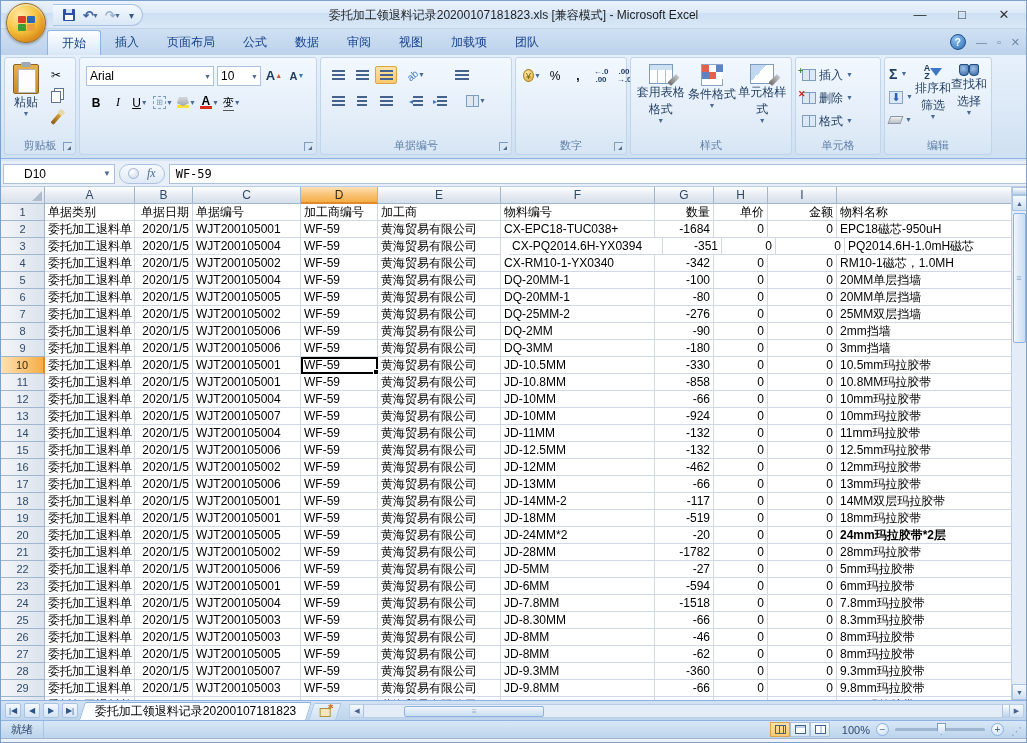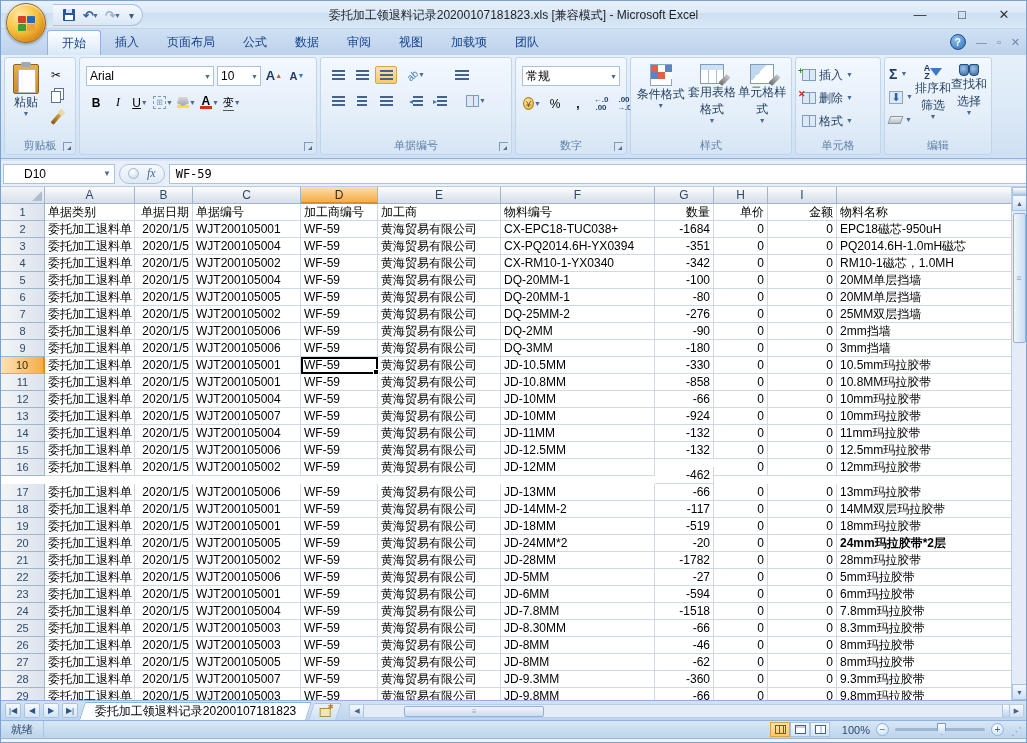--- a/index.html
+++ b/index.html
@@ -359,26 +359,20 @@
         <div class="abtn" style="margin-left:12px;">
             <span class="mini-cells"></span>
             <span class="drop7">▼</span>
           </div>
       </div>
       <div class="rg-label">单据编号</div>
       <div class="dlg-launch"></div>
     </div>
 
     <div class="rgroup" style="left:514px; width:112px;">
-      <div style="padding:8px 6px 0;">
-        <div class="combo" style="width:98px;">
-            <span>常规</span>
-            <span class="arrow">▼</span>
-          </div>
-      </div>
       <div style="display:flex; gap:3px; padding:8px 6px 0; align-items:center;">
         <div class="fbtn">
             <span class="coin">¥</span>
             <span class="drop7">▼</span>
           </div>
         <div class="fbtn">
             <span>%</span>
           </div>
         <div class="fbtn" style="font-weight:bold;">
             <span>,</span>
@@ -389,37 +383,37 @@
         <div class="fbtn">
             <span class="dec-txt">.00<br>→.0</span>
           </div>
       </div>
       <div class="rg-label">数字</div>
       <div class="dlg-launch"></div>
     </div>
 
     <div class="rgroup" style="left:629px; width:162px;">
       <div style="display:flex; justify-content:space-around; padding:6px 4px 0;">
+        <div class="bigbtn" style="width:52px;">
+          <div class="tbl-ic">
+              <span class="tbl-brush"></span>
+            </div>
+          <span>套用表格格式</span>
+            <span class="drop7">▼</span>
+        </div>
         <div class="bigbtn" style="width:52px;">
           <div class="cf-ic">
               <span></span>
               <span></span>
               <span></span>
               <span></span>
               <span></span>
               <span></span>
             </div>
           <span>条件格式</span>
-            <span class="drop7">▼</span>
-        </div>
-        <div class="bigbtn" style="width:52px;">
-          <div class="tbl-ic">
-              <span class="tbl-brush"></span>
-            </div>
-          <span>套用表格格式</span>
             <span class="drop7">▼</span>
         </div>
         <div class="bigbtn" style="width:50px;">
           <div class="cell-style-ic">
               <span class="tbl-brush"></span>
             </div>
           <span>单元格样式</span>
             <span class="drop7">▼</span>
         </div>
       </div>
@@ -542,21 +536,21 @@
         <div class="cell right" style="width: 69px;">0</div>
         <div class="cell" style="width: 176px;">EPC18磁芯-950uH</div>
       </div>
       <div class="gridrow">
         <div class="rowh">3</div>
         <div class="cell" style="width: 90px;">委托加工退料单</div>
         <div class="cell right" style="width: 58px;">2020/1/5</div>
         <div class="cell" style="width: 108px;">WJT200105004</div>
         <div class="cell" style="width: 77px;">WF-59</div>
         <div class="cell" style="width: 123px;">黄海贸易有限公司</div>
-        <div class="cell" style="width: 154px;">CX-PQ2014.6H-YX0394</div>
+        <div class="cell" style="width: 154px; margin-left: 8px;">CX-PQ2014.6H-YX0394</div>
         <div class="cell right" style="width: 59px;">-351</div>
         <div class="cell right" style="width: 54px;">0</div>
         <div class="cell right" style="width: 69px;">0</div>
         <div class="cell" style="width: 176px;">PQ2014.6H-1.0mH磁芯</div>
       </div>
       <div class="gridrow">
         <div class="rowh">4</div>
         <div class="cell" style="width: 90px;">委托加工退料单</div>
         <div class="cell right" style="width: 58px;">2020/1/5</div>
         <div class="cell" style="width: 108px;">WJT200105002</div>
@@ -712,21 +706,21 @@
         <div class="cell" style="width: 176px;">12.5mm玛拉胶带</div>
       </div>
       <div class="gridrow">
         <div class="rowh">16</div>
         <div class="cell" style="width: 90px;">委托加工退料单</div>
         <div class="cell right" style="width: 58px;">2020/1/5</div>
         <div class="cell" style="width: 108px;">WJT200105002</div>
         <div class="cell" style="width: 77px;">WF-59</div>
         <div class="cell" style="width: 123px;">黄海贸易有限公司</div>
         <div class="cell" style="width: 154px;">JD-12MM</div>
-        <div class="cell right" style="width: 59px; margin-top: 8px;">-462</div>
+        <div class="cell right" style="width: 59px;">-462</div>
         <div class="cell right" style="width: 54px;">0</div>
         <div class="cell right" style="width: 69px;">0</div>
         <div class="cell" style="width: 176px;">12mm玛拉胶带</div>
       </div>
       <div class="gridrow">
         <div class="rowh">17</div>
         <div class="cell" style="width: 90px;">委托加工退料单</div>
         <div class="cell right" style="width: 58px;">2020/1/5</div>
         <div class="cell" style="width: 108px;">WJT200105006</div>
         <div class="cell" style="width: 77px;">WF-59</div>

